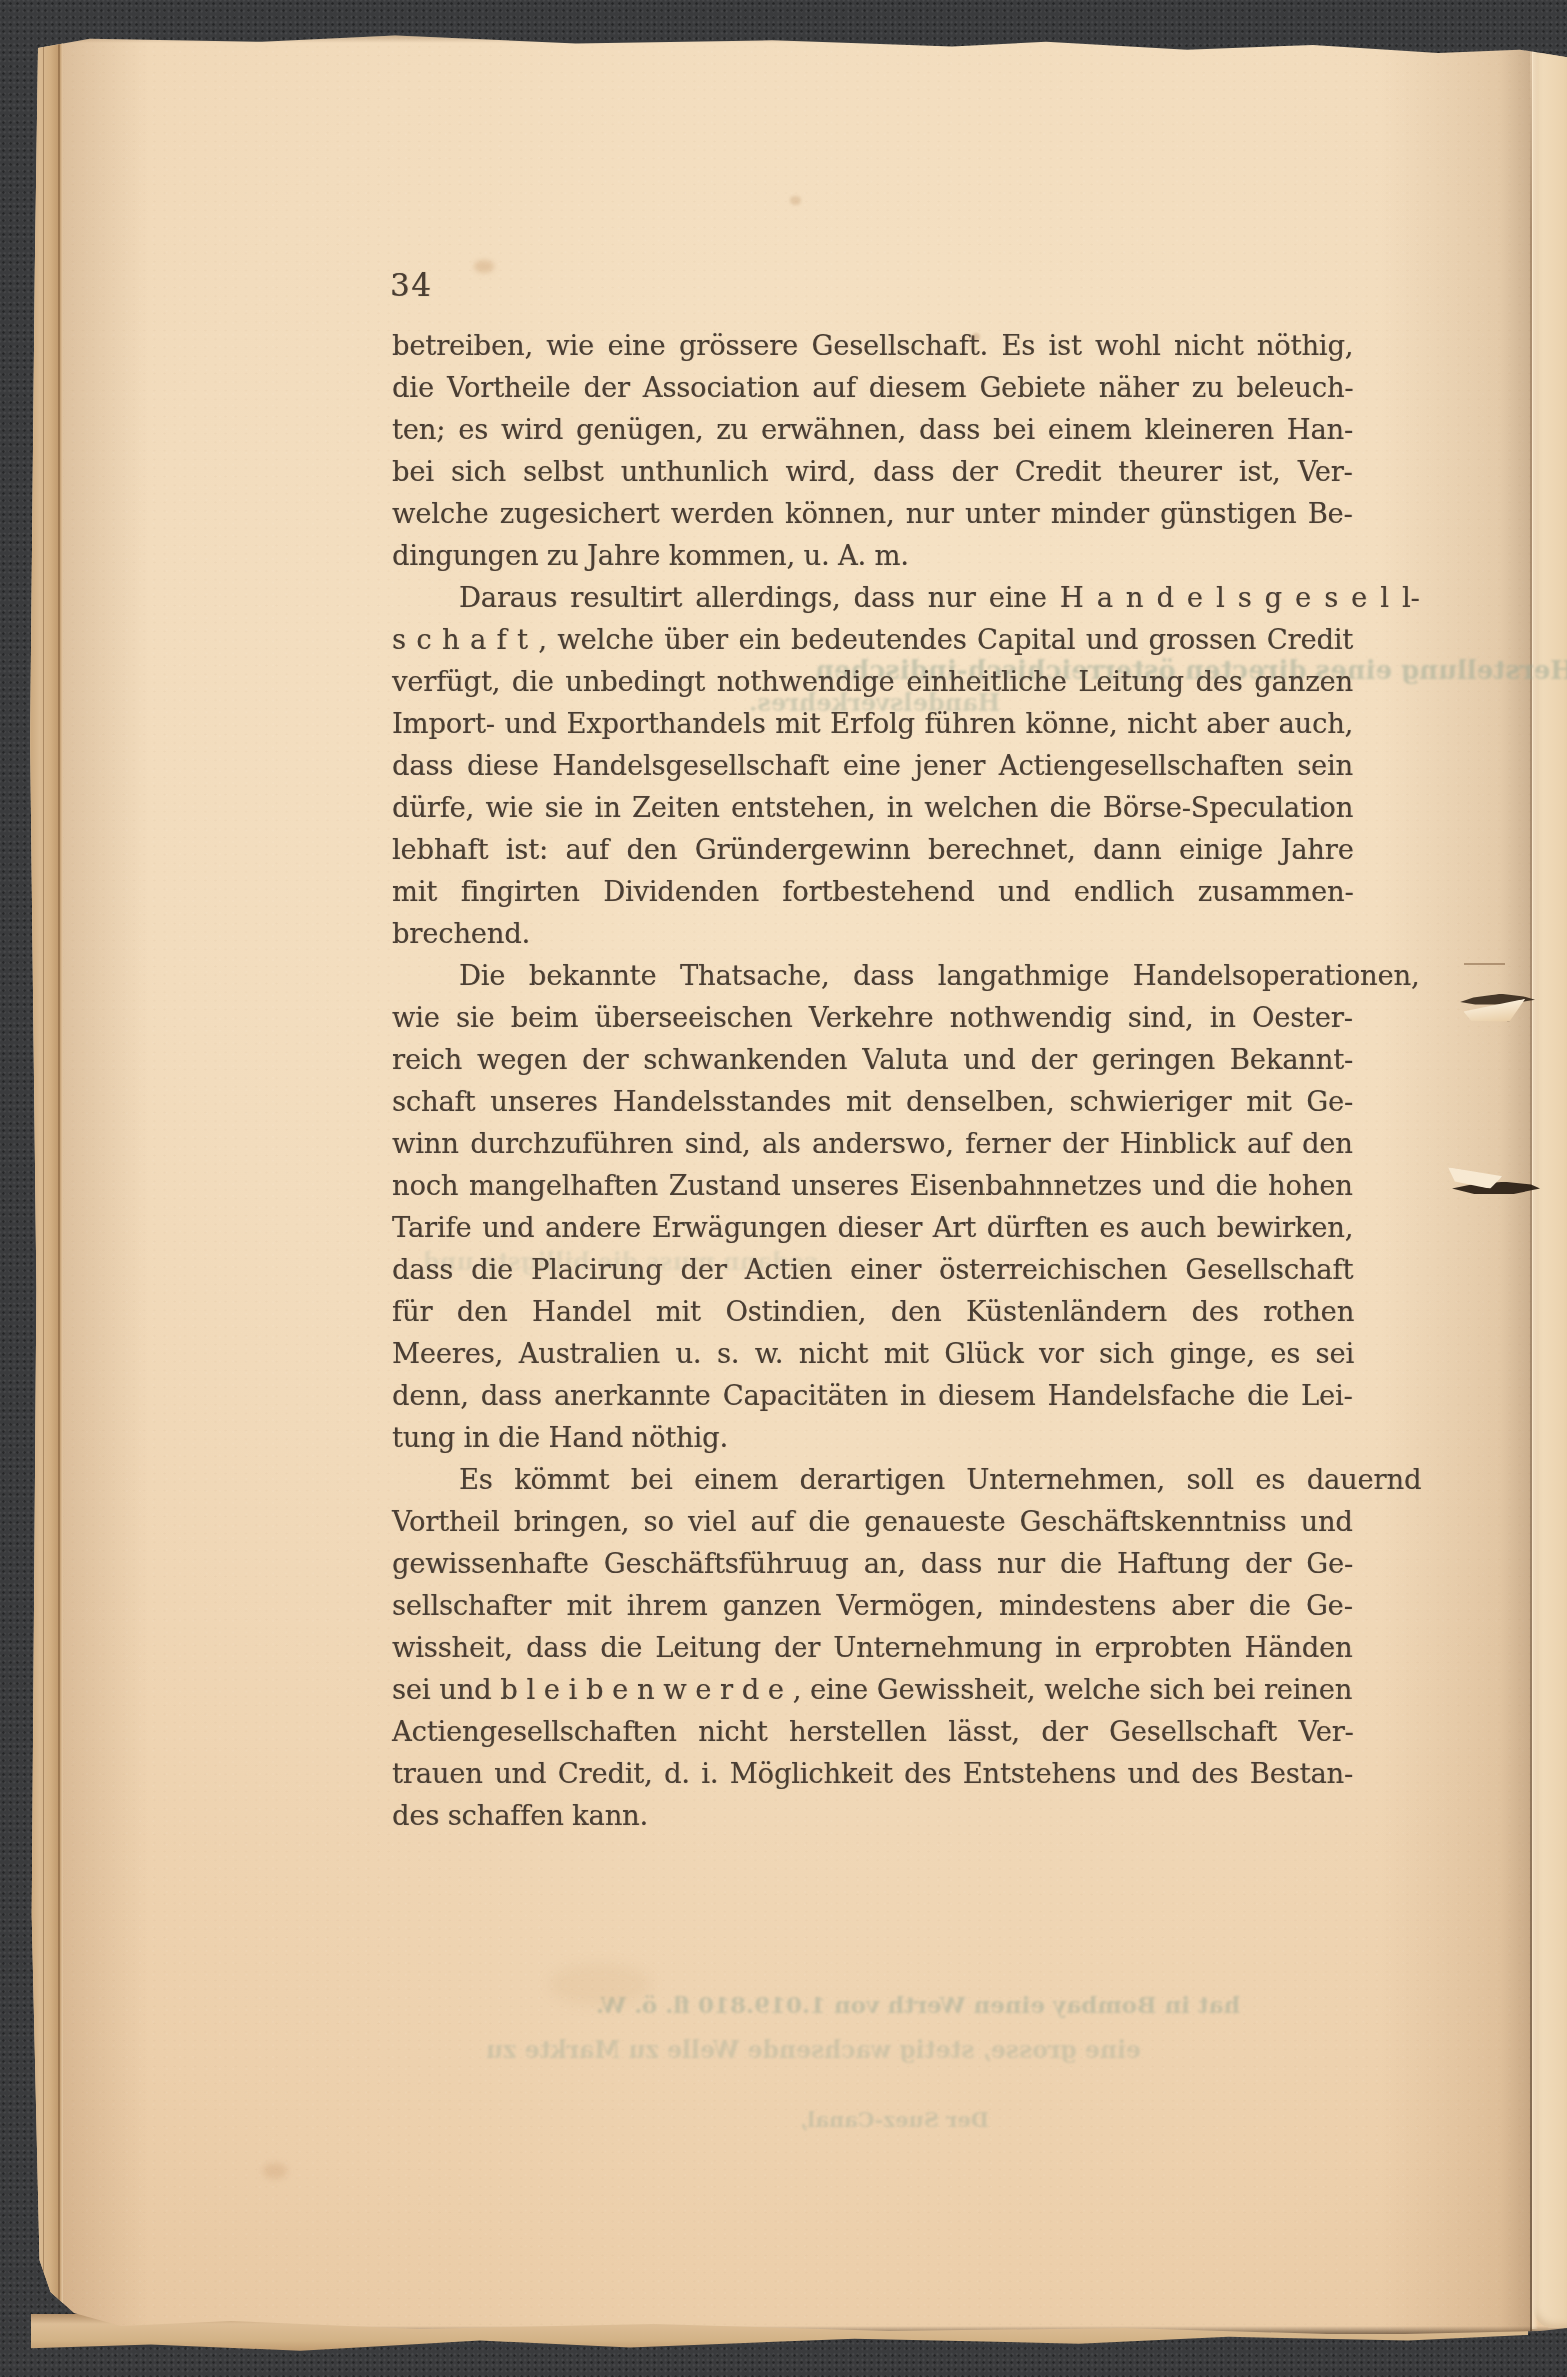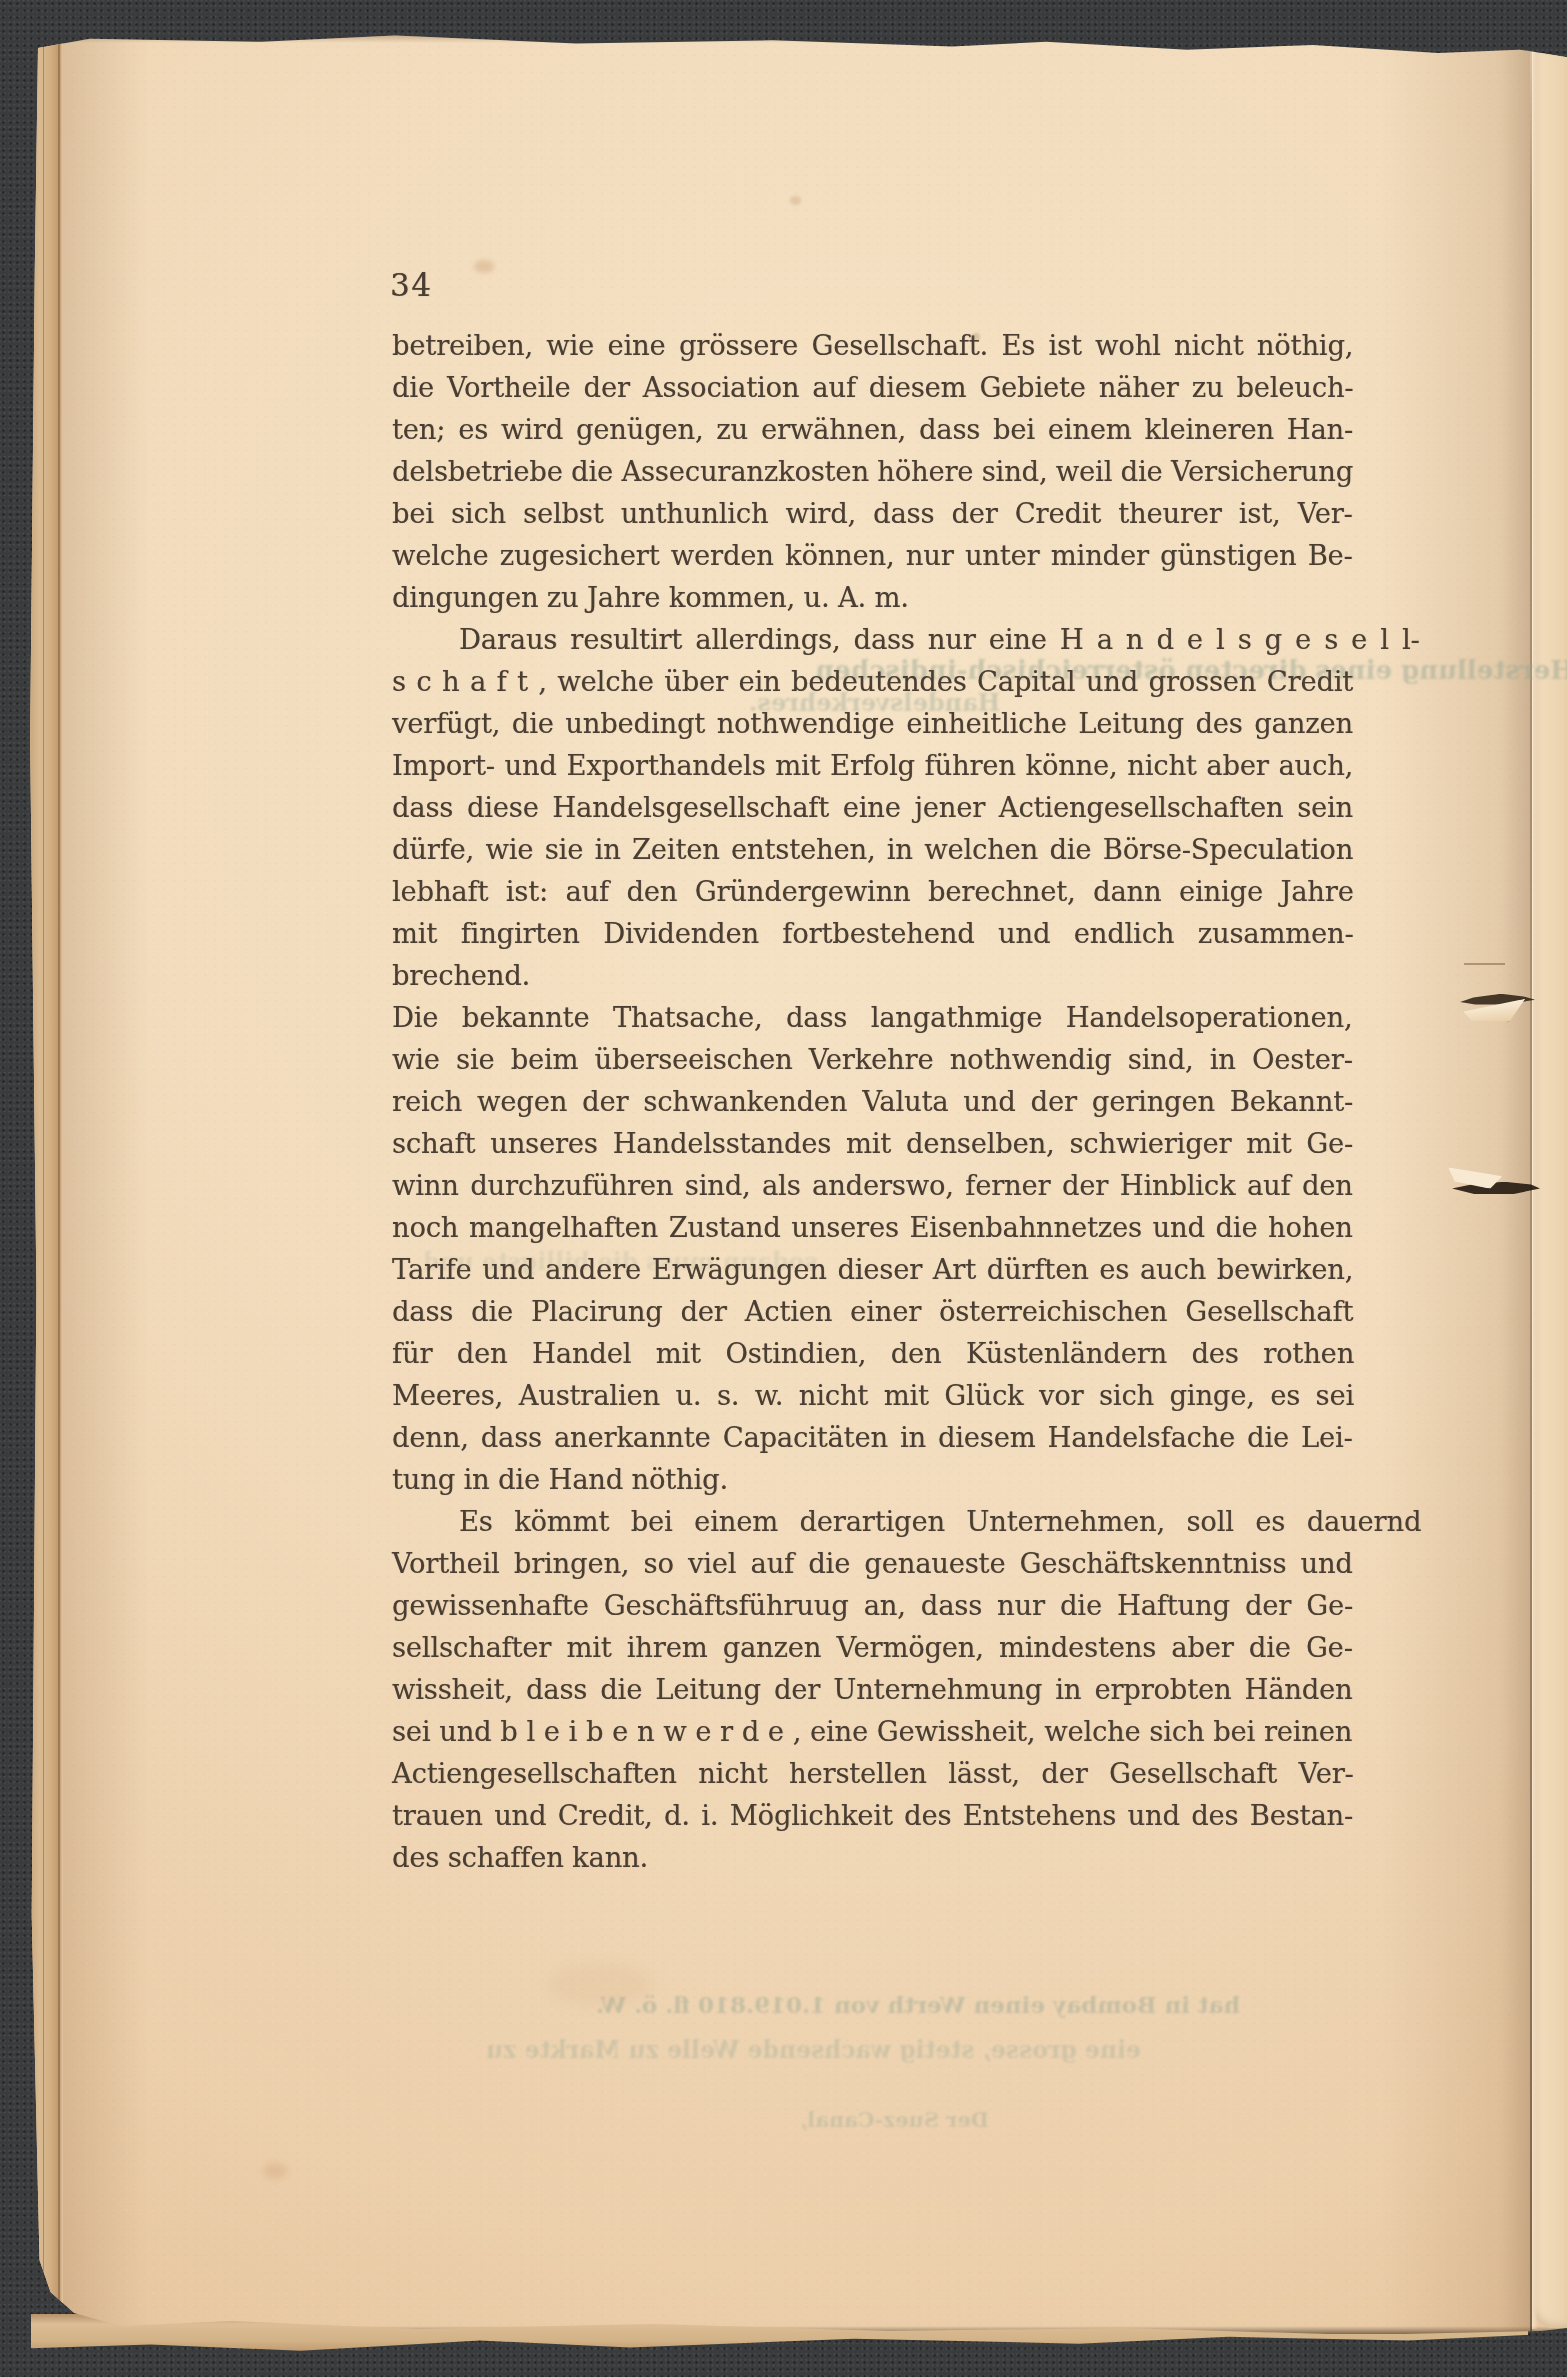--- a/index.html
+++ b/index.html
@@ -99,34 +99,33 @@
       <div class="ghost" style="left: 486px; top: 2036px; font-size: 23.5px; opacity: 0.35;">eine grosse, stetig wachsende Welle zu Markte zu</div>
       <div class="ghost" style="left: 800px; top: 2107px; font-size: 21px; opacity: 0.38;">Der Suez-Canal,</div>
     </div>
 
   <div class="page-number">34</div>
 
   <div class="text-block">
       <div class="line"><span style="word-spacing: 4.9px;">betreiben, wie eine grössere Gesellschaft. Es ist wohl nicht nöthig,</span></div>
       <div class="line"><span style="word-spacing: 4.5px;">die Vortheile der Association auf diesem Gebiete näher zu beleuch-</span></div>
       <div class="line"><span style="word-spacing: 4.4px;">ten; es wird genügen, zu erwähnen, dass bei einem kleineren Han-</span></div>
-      <div class="line"><span style="word-spacing: -0.1px;">delsbetriebe die Assecuranzkosten höhere sind, weil die Versicherung</span></div>
       <div class="line"><span style="word-spacing: 8.6px;">bei sich selbst unthunlich wird, dass der Credit theurer ist, Ver-</span></div>
       <div class="line"><span style="word-spacing: 2.8px;">welche zugesichert werden können, nur unter minder günstigen Be-</span></div>
       <div class="line"><span>dingungen zu Jahre kommen, u. A. m.</span></div>
       <div class="line"><span style="margin-left: 67px; word-spacing: 4.6px;">Daraus resultirt allerdings, dass nur eine H a n d e l s g e s e l l-</span></div>
       <div class="line"><span style="word-spacing: 2px;">s c h a f t , welche über ein bedeutendes Capital und grossen Credit</span></div>
       <div class="line"><span style="word-spacing: 3.1px;">verfügt, die unbedingt nothwendige einheitliche Leitung des ganzen</span></div>
       <div class="line"><span style="word-spacing: 1.2px;">Import- und Exporthandels mit Erfolg führen könne, nicht aber auch,</span></div>
       <div class="line"><span style="word-spacing: 5.2px;">dass diese Handelsgesellschaft eine jener Actiengesellschaften sein</span></div>
       <div class="line"><span style="word-spacing: 2.9px;">dürfe, wie sie in Zeiten entstehen, in welchen die Börse-Speculation</span></div>
       <div class="line"><span style="word-spacing: 9px;">lebhaft ist: auf den Gründergewinn berechnet, dann einige Jahre</span></div>
       <div class="line"><span style="word-spacing: 15px;">mit fingirten Dividenden fortbestehend und endlich zusammen-</span></div>
       <div class="line"><span>brechend.</span></div>
-      <div class="line"><span style="word-spacing: 15px;">Die bekannte Thatsache, dass langathmige Handelsoperationen,</span></div>
+      <div class="line"><span style="margin-left: 67px; word-spacing: 15px;">Die bekannte Thatsache, dass langathmige Handelsoperationen,</span></div>
       <div class="line"><span style="word-spacing: 7.7px;">wie sie beim überseeischen Verkehre nothwendig sind, in Oester-</span></div>
       <div class="line"><span style="word-spacing: 6.5px;">reich wegen der schwankenden Valuta und der geringen Bekannt-</span></div>
       <div class="line"><span style="word-spacing: 6.4px;">schaft unseres Handelsstandes mit denselben, schwieriger mit Ge-</span></div>
       <div class="line"><span style="word-spacing: 3px;">winn durchzuführen sind, als anderswo, ferner der Hinblick auf den</span></div>
       <div class="line"><span style="word-spacing: 2.2px; margin-top: 48px;">noch mangelhaften Zustand unseres Eisenbahnnetzes und die hohen</span></div>
       <div class="line"><span style="word-spacing: 2.2px;">Tarife und andere Erwägungen dieser Art dürften es auch bewirken,</span></div>
       <div class="line"><span style="word-spacing: 9.4px;">dass die Placirung der Actien einer österreichischen Gesellschaft</span></div>
       <div class="line"><span style="word-spacing: 16px;">für den Handel mit Ostindien, den Küstenländern des rothen</span></div>
       <div class="line"><span style="word-spacing: 7px;">Meeres, Australien u. s. w. nicht mit Glück vor sich ginge, es sei</span></div>
       <div class="line"><span style="word-spacing: 3.5px;">denn, dass anerkannte Capacitäten in diesem Handelsfache die Lei-</span></div>

